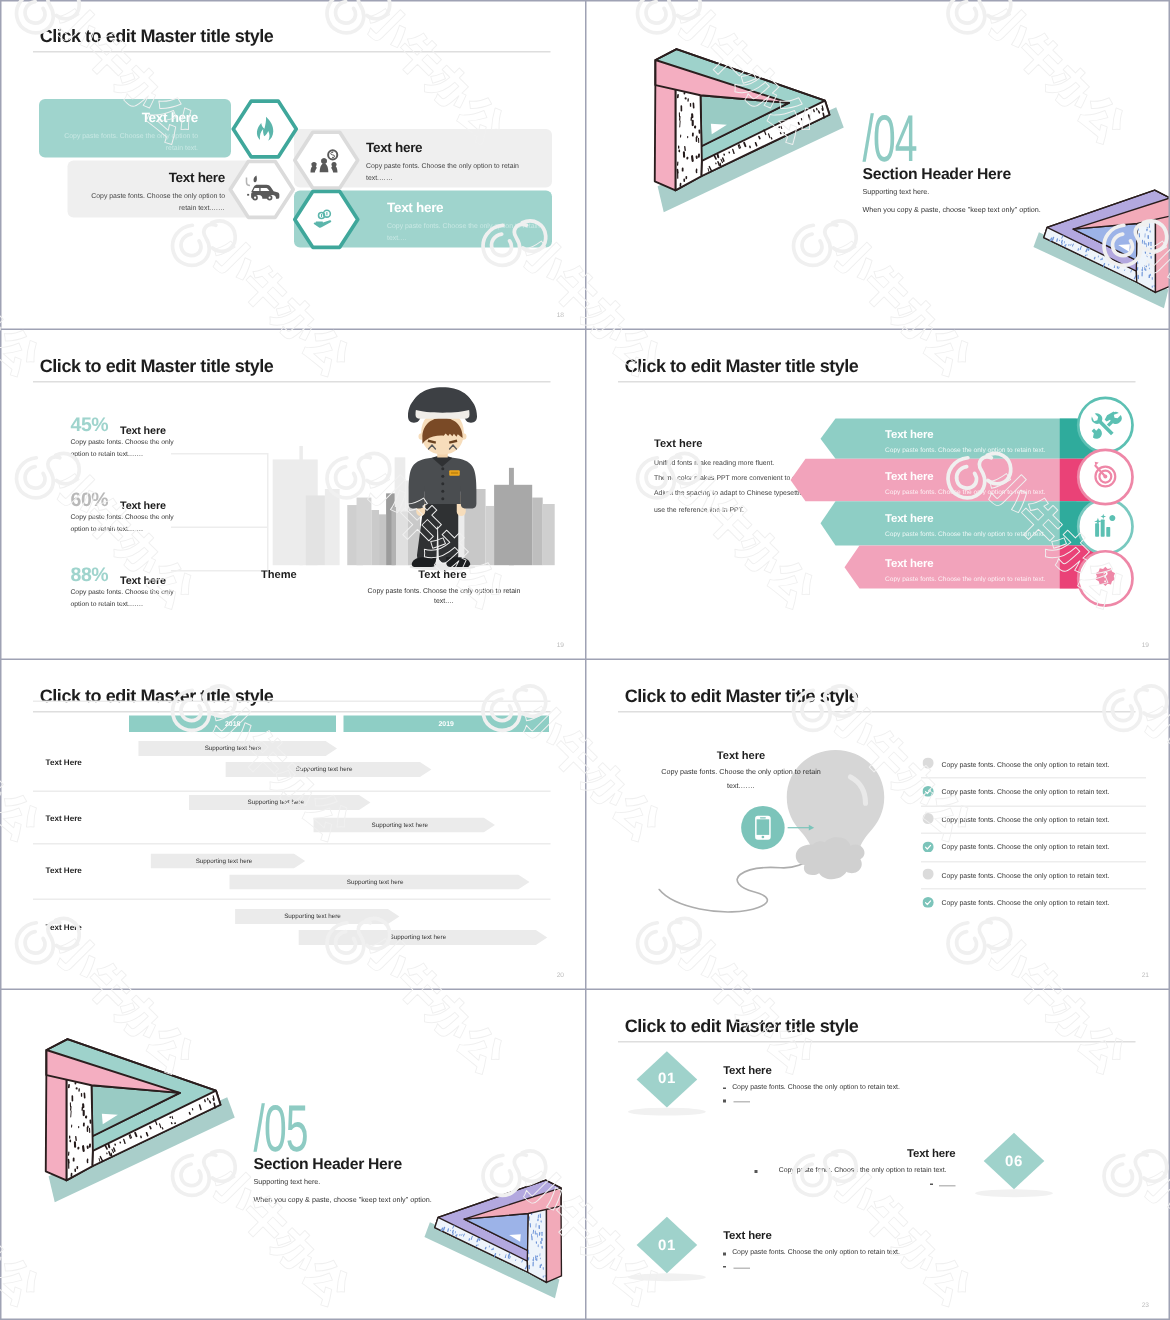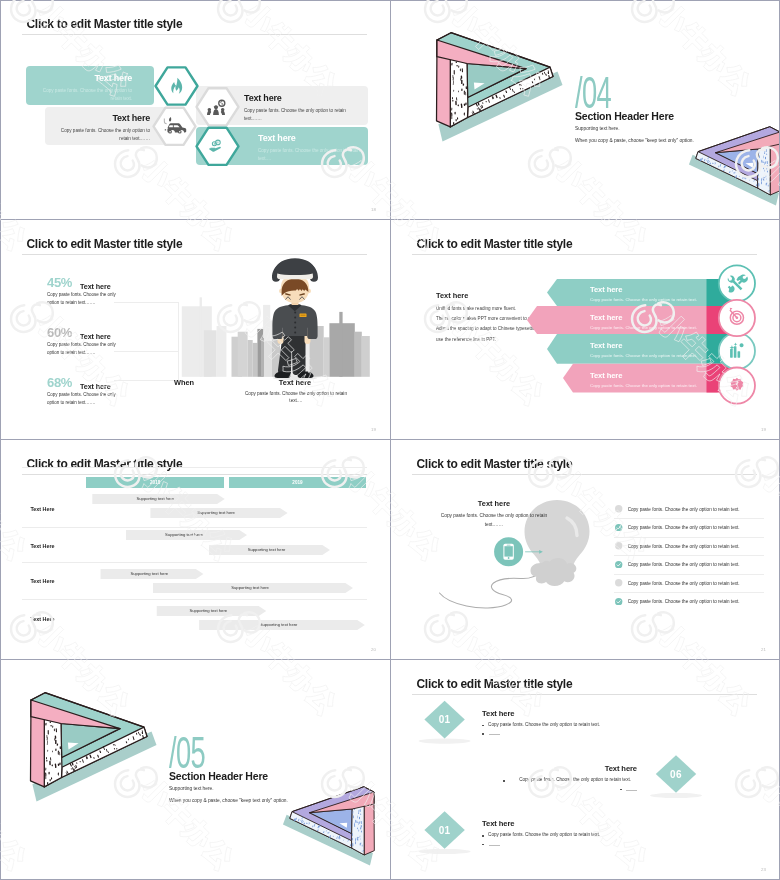--- a/index.html
+++ b/index.html
@@ -388,29 +388,29 @@
 <div class="trule"></div>
 
 <div class="s3pct s3pt" style="left:47px;top:56px">45%</div>
 <div class="s3h" style="left:80px;top:62px">Text here</div>
 <div class="s3b" style="left:47px;top:71px">Copy paste fonts. Choose the only option to retain text.……</div>
 
 <div class="s3pct s3pg" style="left:47px;top:106px">60%</div>
 <div class="s3h" style="left:80px;top:112px">Text here</div>
 <div class="s3b" style="left:47px;top:121px">Copy paste fonts. Choose the only option to retain text.……</div>
 
-<div class="s3pct s3pt" style="left:47px;top:156px">68%</div>
+<div class="s3pct s3pt" style="left:47px;top:156px">88%</div>
 <div class="s3h" style="left:80px;top:162px">Text here</div>
 <div class="s3b" style="left:47px;top:171px">Copy paste fonts. Choose the only option to retain text.……</div>
 
 <div class="s3line" style="left:114px;top:82px;width:64px"></div>
 <div class="s3line" style="left:114px;top:131px;width:64px"></div>
 <div class="s3line" style="left:114px;top:160px;width:64px"></div>
 <div class="s3vline" style="left:178px;top:82px;height:78px"></div>
-<div class="s3lbl" style="left:174px;top:158px">When</div>
+<div class="s3lbl" style="left:174px;top:158px">Theme</div>
 <div class="s3ch" style="left:250px;top:158px;width:90px;text-align:center">Text here</div>
 <div class="s3cb" style="left:238px;top:170px;width:116px">Copy paste fonts. Choose the only option to retain text.…</div>
 <div class="pnum">19</div>
 </div>
 <div class="slide" id="s4" style="left:390px;top:220px">
       <div class="ttl">Click to edit Master title style</div>
 <div class="trule"></div>
 <div class="s4lh">Text here</div>
 <div class="s4lb">
   <div>Unified fonts make reading more fluent.</div>

